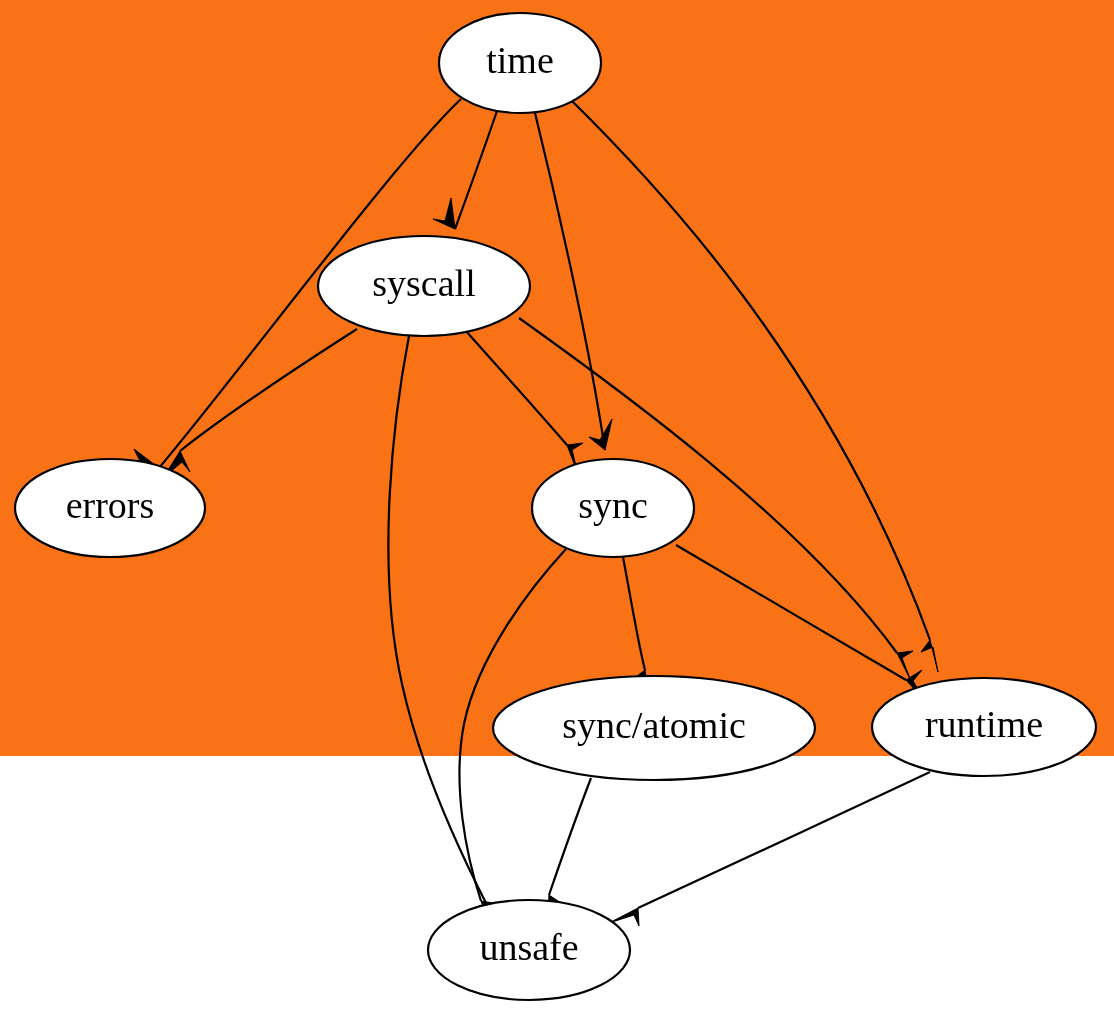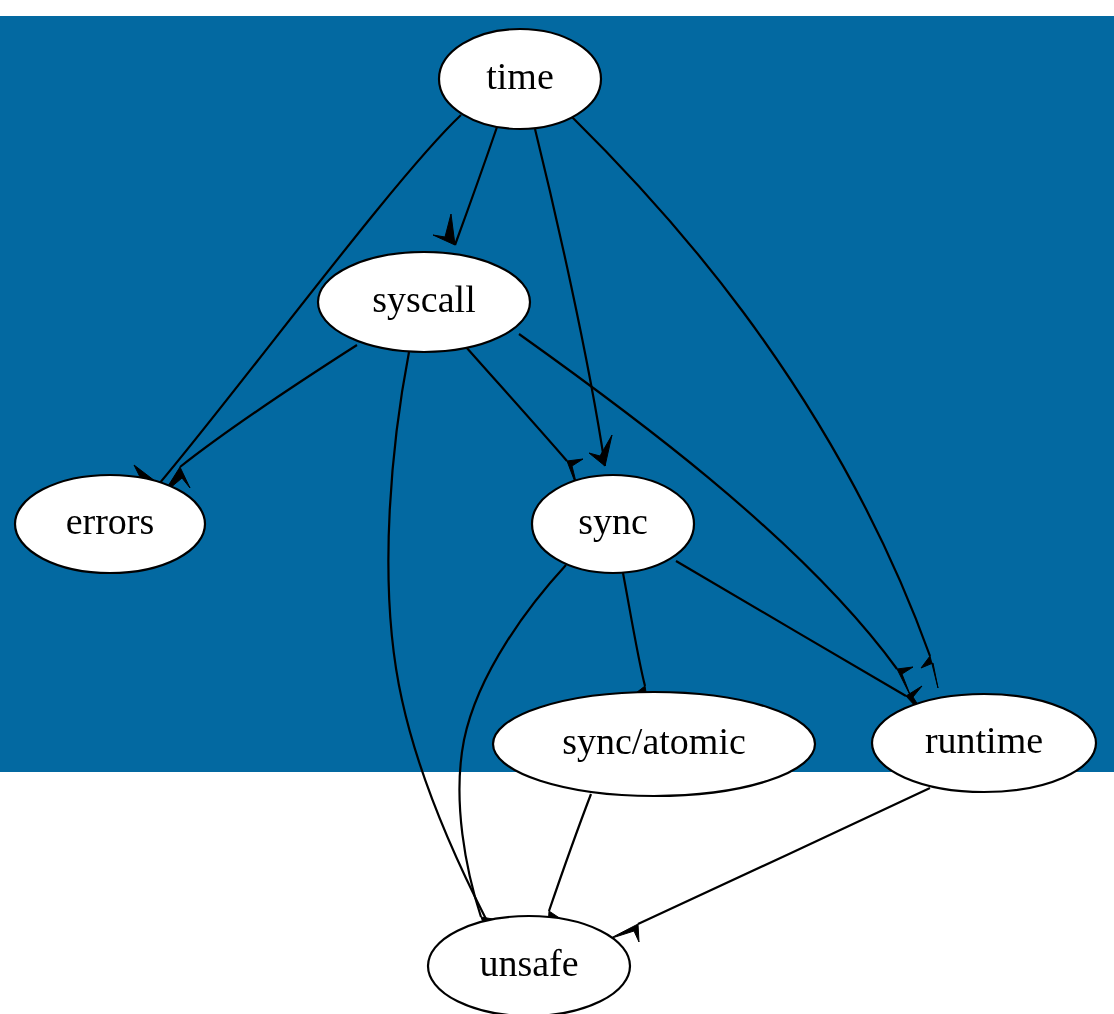--- a/index.html
+++ b/index.html
@@ -11,22 +11,21 @@
   body {
     width: 1114px;
     height: 1014px;
     overflow: hidden;
     font-family: "Liberation Serif", "DejaVu Serif", serif;
   }
   #graph-canvas {
     position: relative;
     width: 1114px;
     height: 756px;
-    background: #0369a1;
-    margin-top: 16px;
+    background: #f97316;
   }
   #graph-svg {
     display: block;
     width: 1114px;
     height: 1014px;
   }
   .node-ellipse {
     fill: #ffffff;
     stroke: #000000;
     stroke-width: 2.2;

